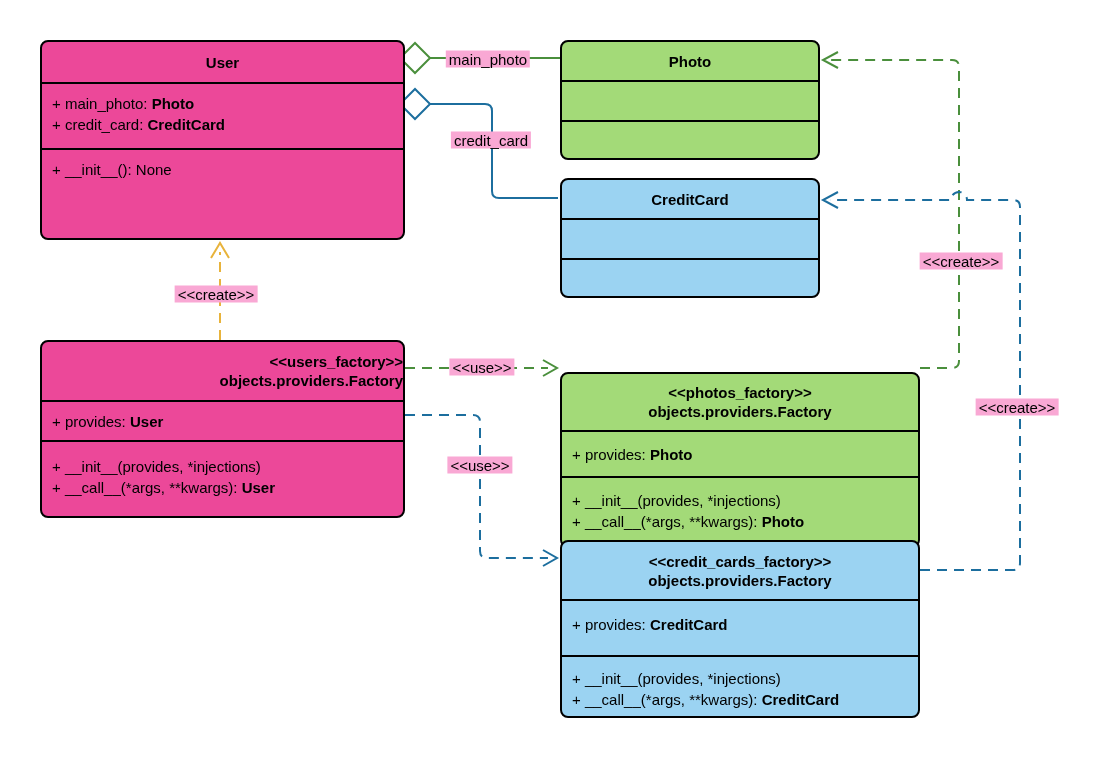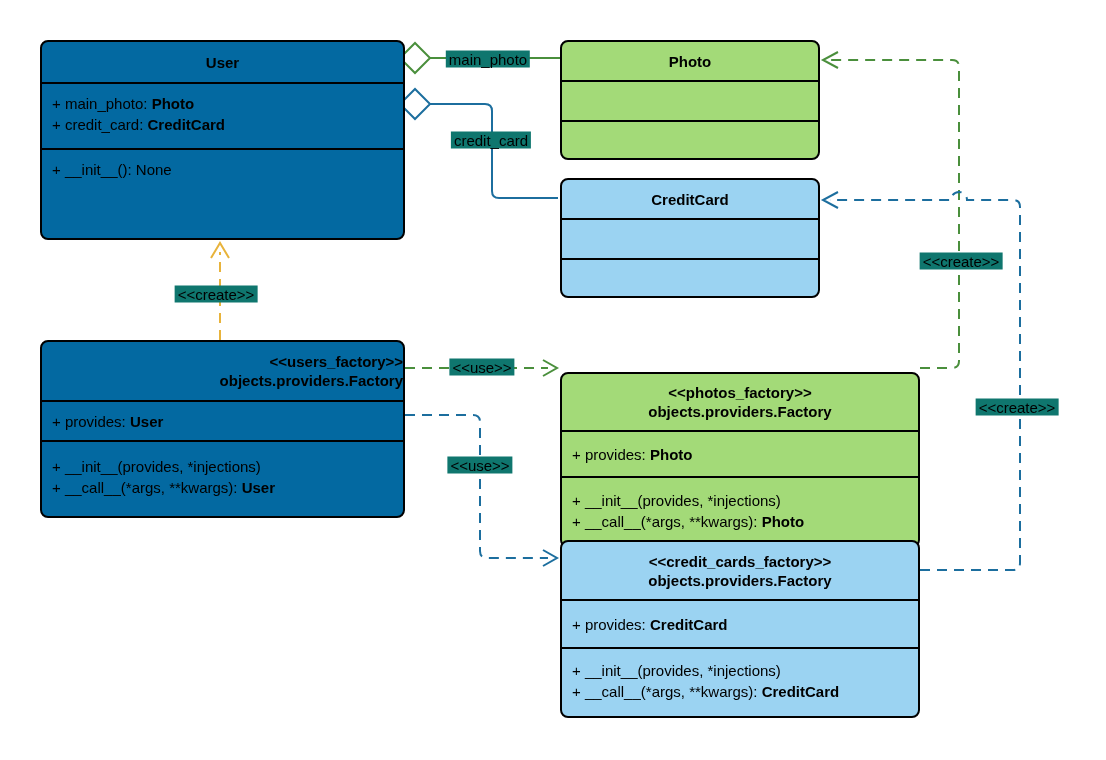--- a/index.html
+++ b/index.html
@@ -17,21 +17,21 @@
 
   .uml-class {
     position: absolute;
     box-sizing: border-box;
     border: 2px solid #000;
     border-radius: 8px;
     overflow: hidden;
     display: flex;
     flex-direction: column;
   }
-  .uml-class.yellow { background: #0369a1; }
+  .uml-class.yellow { background: #ec4899; }
   .uml-class.green  { background: #A3DA78; }
   .uml-class.blue   { background: #9BD3F2; }
 
   .uml-title {
     box-sizing: border-box;
     font-weight: bold;
     text-align: center;
     display: flex;
     flex-direction: column;
     justify-content: center;
@@ -42,21 +42,21 @@
     border-top: 2px solid #000;
     padding: 9px 10px 0 10px;
     line-height: 21px;
   }
   .uml-compartment .row { white-space: nowrap; }
   .uml-compartment .b { font-weight: bold; }
 
   .edge-label {
     position: absolute;
     transform: translate(-50%, -50%);
-    background: #0f766e;
+    background: #f9a8d4;
     padding: 0 3px;
     white-space: nowrap;
     line-height: 17px;
   }
 </style>
 </head>
 <body>
 
 <div id="canvas">
 
@@ -153,21 +153,21 @@
       <div class="row"><span>+ __init__(provides, *injections)</span></div>
       <div class="row"><span>+ __call__(*args, **kwargs): </span><span class="b">Photo</span></div>
     </div>
   </div>
 
   <div class="uml-class blue" style="left:560px; top:540px; width:360px; height:178px;">
     <div class="uml-title" style="height:57px;">
       <span>&lt;&lt;credit_cards_factory&gt;&gt;</span>
       <span>objects.providers.Factory</span>
     </div>
-    <div class="uml-compartment" style="height:48px; padding-top:13px;">
+    <div class="uml-compartment" style="height:56px; padding-top:13px;">
       <div class="row"><span>+ provides: </span><span class="b">CreditCard</span></div>
     </div>
     <div class="uml-compartment" style="flex:1; padding-top:11px;">
       <div class="row"><span>+ __init__(provides, *injections)</span></div>
       <div class="row"><span>+ __call__(*args, **kwargs): </span><span class="b">CreditCard</span></div>
     </div>
   </div>
 
   <div class="edge-label" style="left:488px; top:59px;">main_photo</div>
   <div class="edge-label" style="left:491px; top:140px;">credit_card</div>

